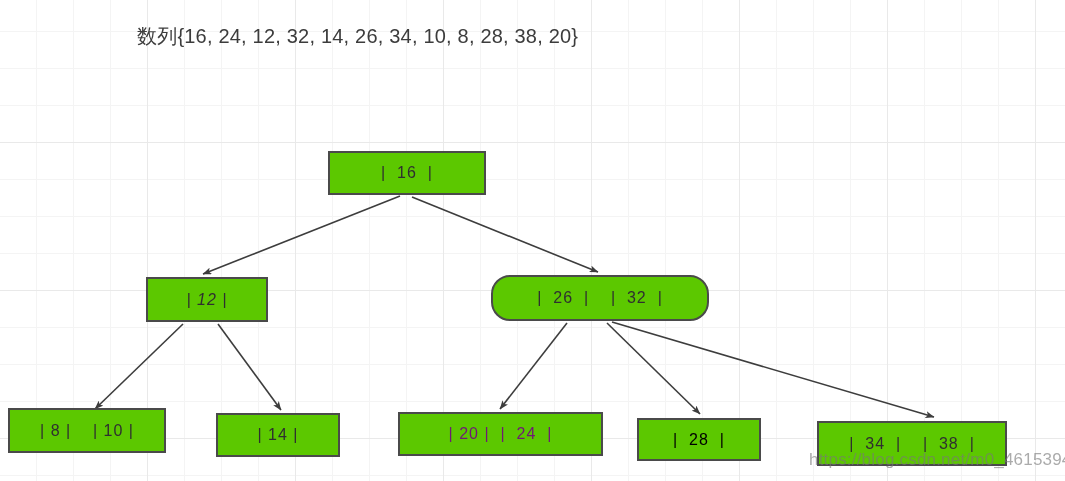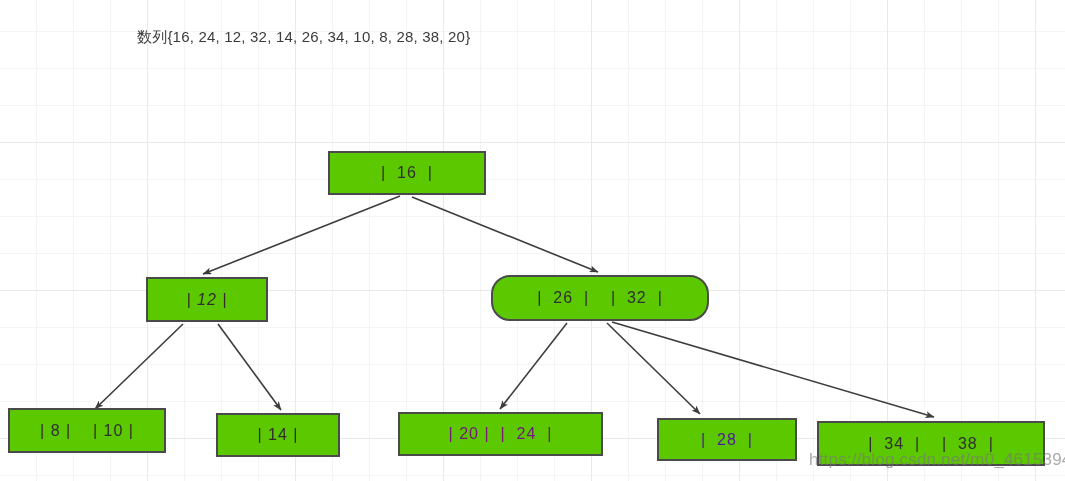--- a/index.html
+++ b/index.html
@@ -35,21 +35,21 @@
     left: 0;
     top: 0;
     width: 1065px;
     height: 481px;
     pointer-events: none;
   }
   .title {
     position: absolute;
     left: 137px;
     top: 23px;
-    font-size: 15px;
+    font-size: 20px;
     line-height: 27px;
     color: #3c3c3c;
     white-space: nowrap;
     letter-spacing: 0.2px;
   }
   .node {
     position: absolute;
     box-sizing: border-box;
     background: #5cc800;
     border: 2px solid #4a4a4a;
@@ -93,19 +93,19 @@
       <line x1="612" y1="322" x2="934" y2="417" stroke="#3d3d3d" stroke-width="1.6" marker-end="url(#arrowhead)"></line>
     </svg>
 
   <div id="nodes-layer">
       <div class="node" style="left: 328px; top: 151px; width: 158px; height: 44px; background: rgb(92, 200, 0); border-color: rgb(74, 74, 74); color: rgb(47, 47, 47);">|  16  |</div>
       <div class="node" style="left: 146px; top: 277px; width: 122px; height: 45px; background: rgb(92, 200, 0); border-color: rgb(74, 74, 74); color: rgb(47, 47, 47); font-style: italic;">| 12 |</div>
       <div class="node" style="left: 491px; top: 275px; width: 218px; height: 46px; background: rgb(92, 200, 0); border-color: rgb(74, 74, 74); color: rgb(47, 47, 47); border-radius: 19px;">|  26  |    |  32  |</div>
       <div class="node" style="left: 8px; top: 408px; width: 158px; height: 45px; background: rgb(92, 200, 0); border-color: rgb(74, 74, 74); color: rgb(47, 47, 47);">| 8 |    | 10 |</div>
       <div class="node" style="left: 216px; top: 413px; width: 124px; height: 44px; background: rgb(92, 200, 0); border-color: rgb(74, 74, 74); color: rgb(47, 47, 47);">| 14 |</div>
       <div class="node" style="left: 398px; top: 412px; width: 205px; height: 44px; background: rgb(92, 200, 0); border-color: rgb(74, 74, 74); color: #701a75;">| 20 |  |  24  |</div>
-      <div class="node" style="left: 637px; top: 418px; width: 140px; height: 43px; background: rgb(92, 200, 0); border-color: rgb(74, 74, 74); color: #4c1d95; margin-left: 20px;">|  28  |</div>
-      <div class="node" style="left: 817px; top: 421px; width: 228px; height: 45px; background: rgb(92, 200, 0); border-color: rgb(74, 74, 74); color: rgb(47, 47, 47); text-align: right;">|  34  |    |  38  |</div>
+      <div class="node" style="left: 637px; top: 418px; width: 124px; height: 43px; background: rgb(92, 200, 0); border-color: rgb(74, 74, 74); color: #000000;">|  28  |</div>
+      <div class="node" style="left: 817px; top: 421px; width: 190px; height: 45px; background: rgb(92, 200, 0); border-color: rgb(74, 74, 74); color: rgb(47, 47, 47); text-align: right;">|  34  |    |  38  |</div>
     </div>
 
   <div class="watermark">https://blog.csdn.net/m0_46153949</div>
 
 </div>
 
 </body></html>

